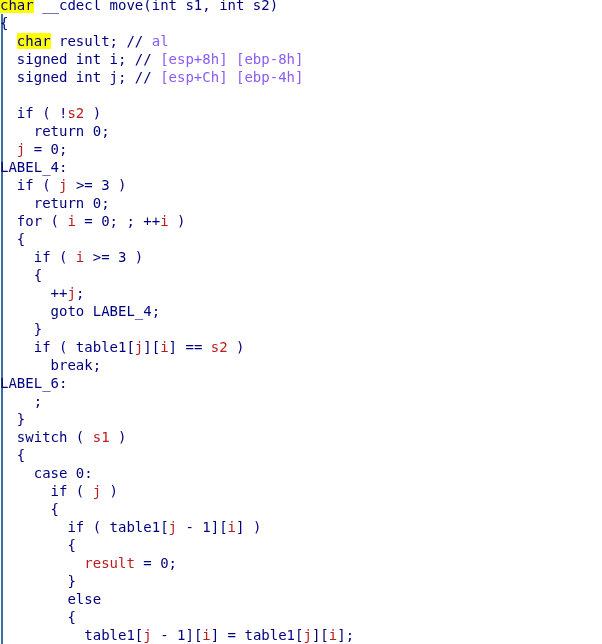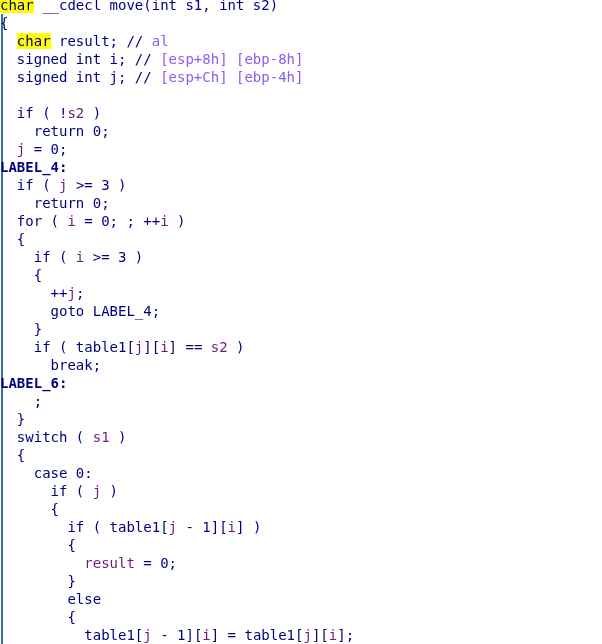--- a/index.html
+++ b/index.html
@@ -47,22 +47,22 @@
 
   .code-line {
     height: 18px;
     line-height: 18px;
     white-space: pre;
     padding-left: 0px;
   }
 
   
   .tok-kw      { color: #00007f; }
-  .tok-label   { color: #00007f; font-weight: bold; }
-  .tok-var     { color: #701a75; }   
+  .tok-label   { color: #00007f; }
+  .tok-var     { color: #b91c1c; }   
   .tok-comment { color: #00007f; }   
   .tok-cmttext { color: #8b5cf6; }   
   .tok-hl      { background: #ffff00; color: #00007f; }  
 </style>
 </head>
 <body>
 
 <div id="pseudocode-view">
 
   <div id="gutter-bar"></div>

